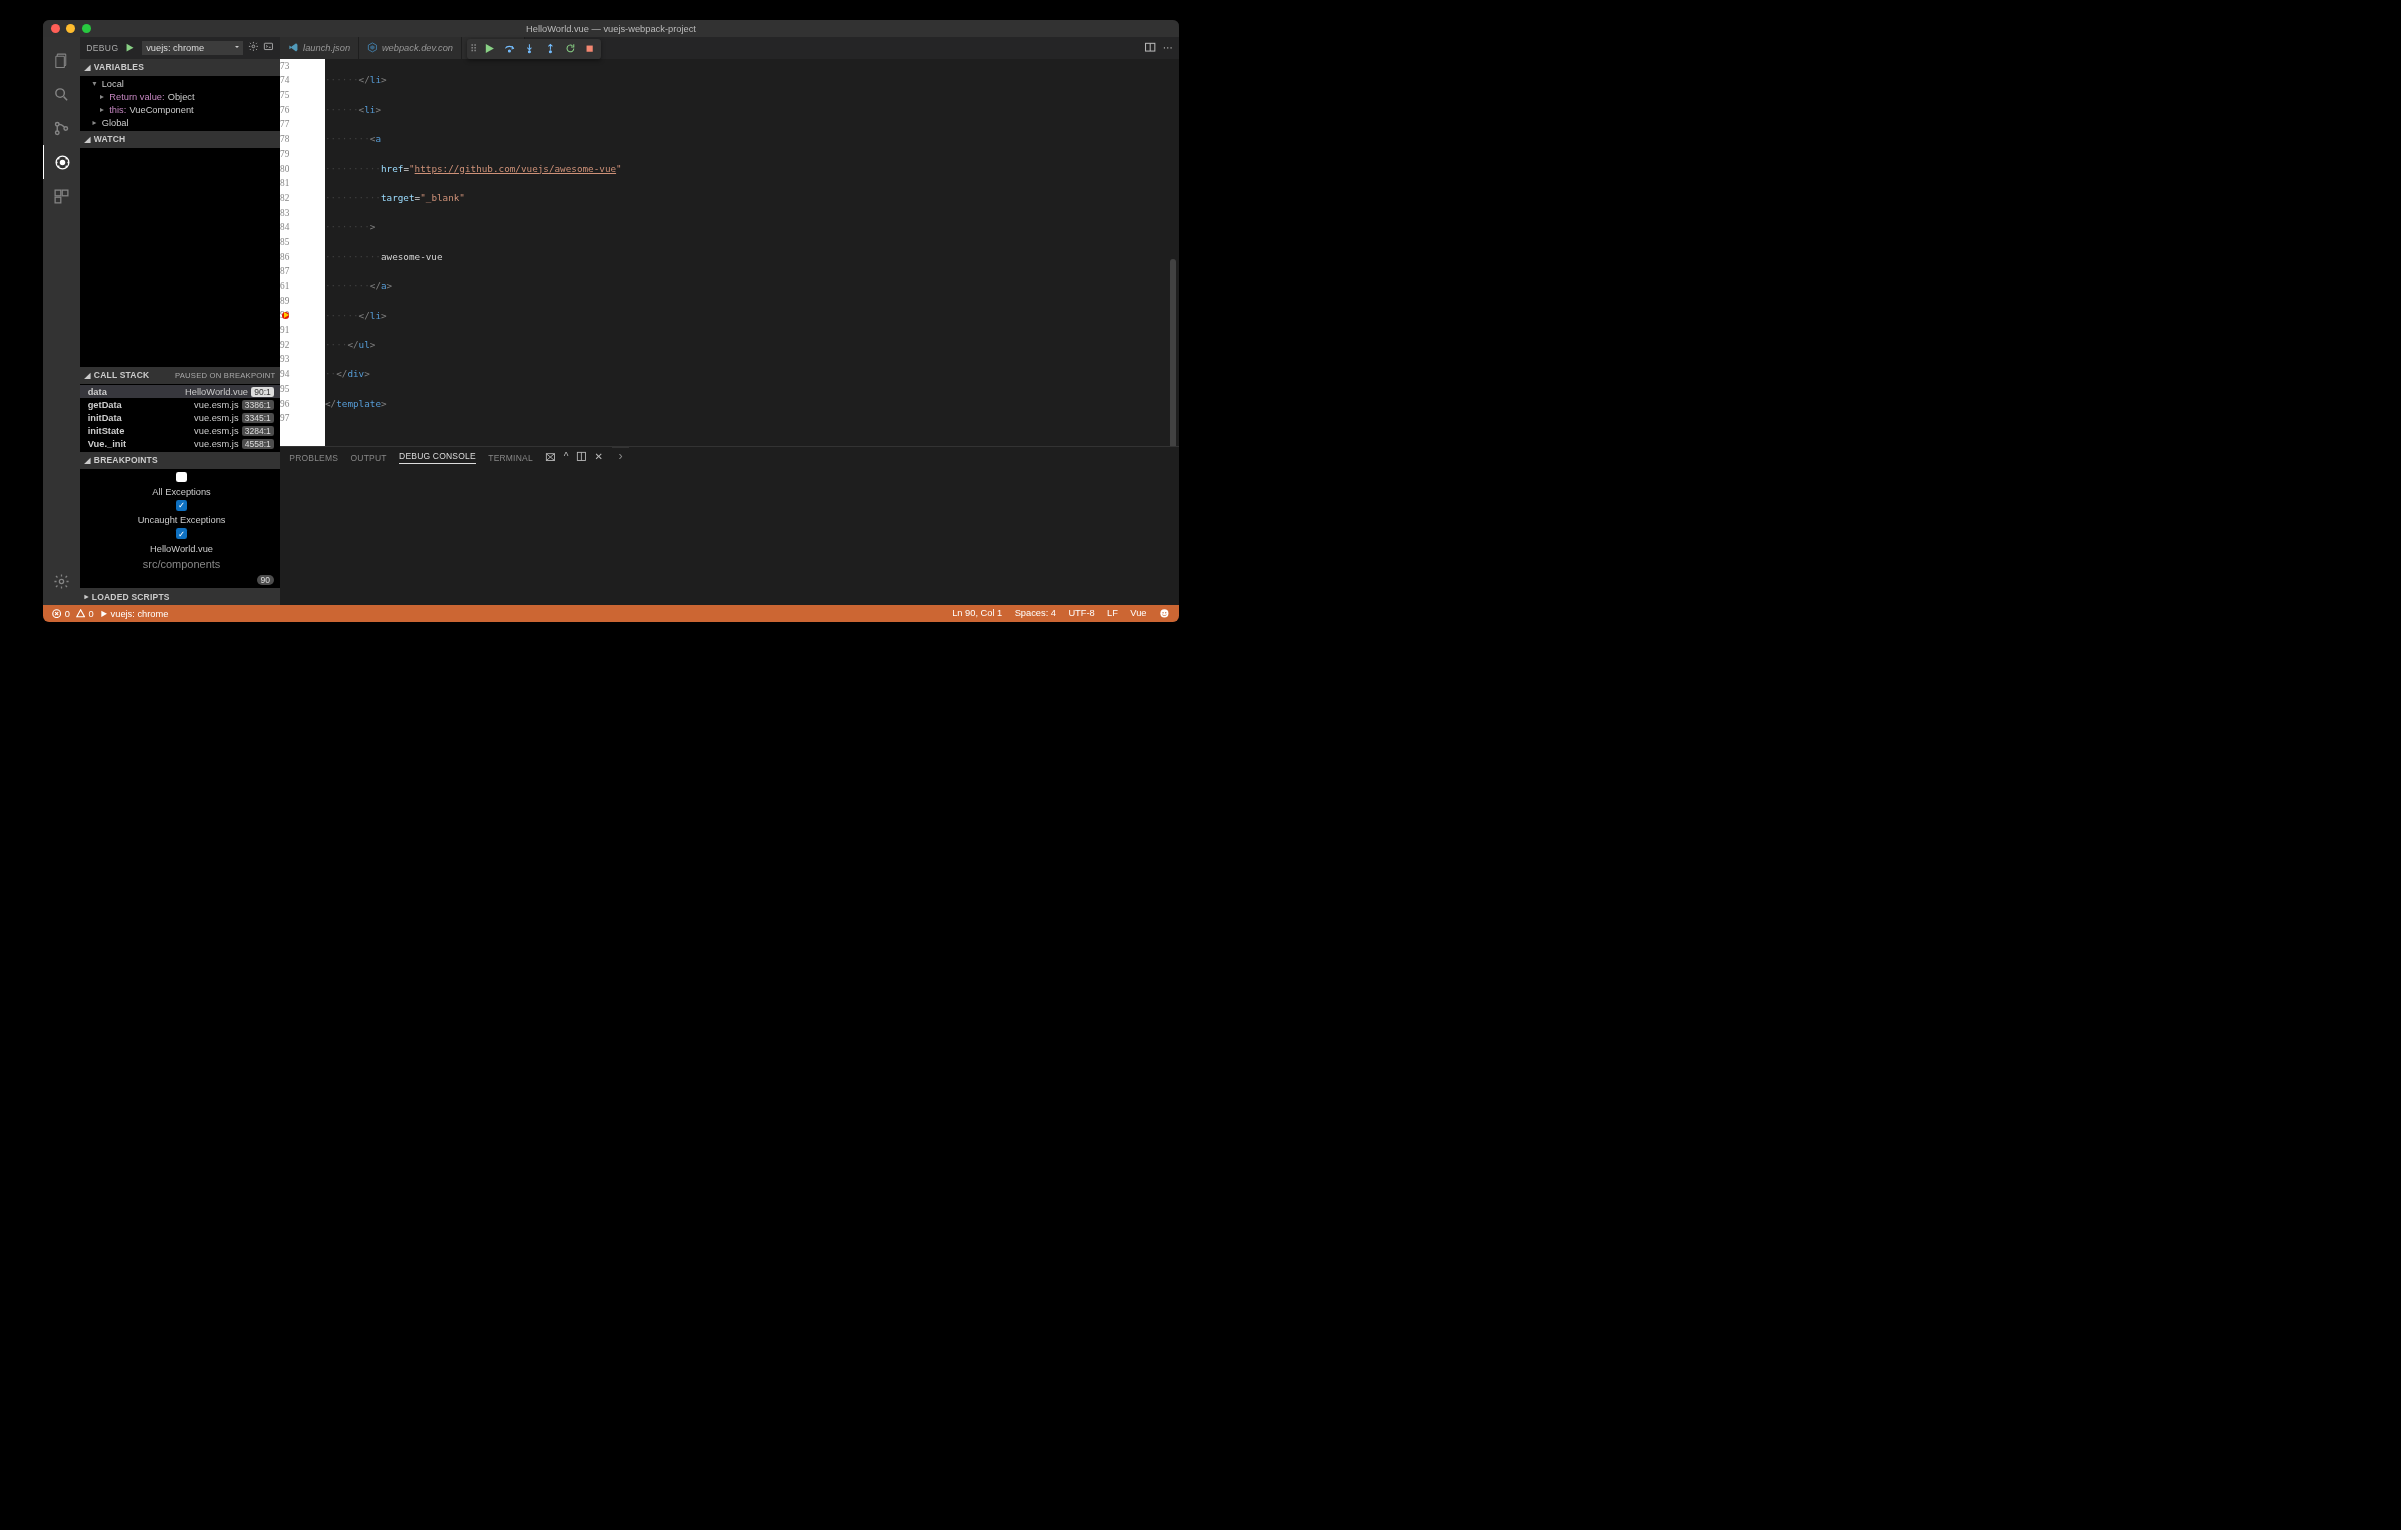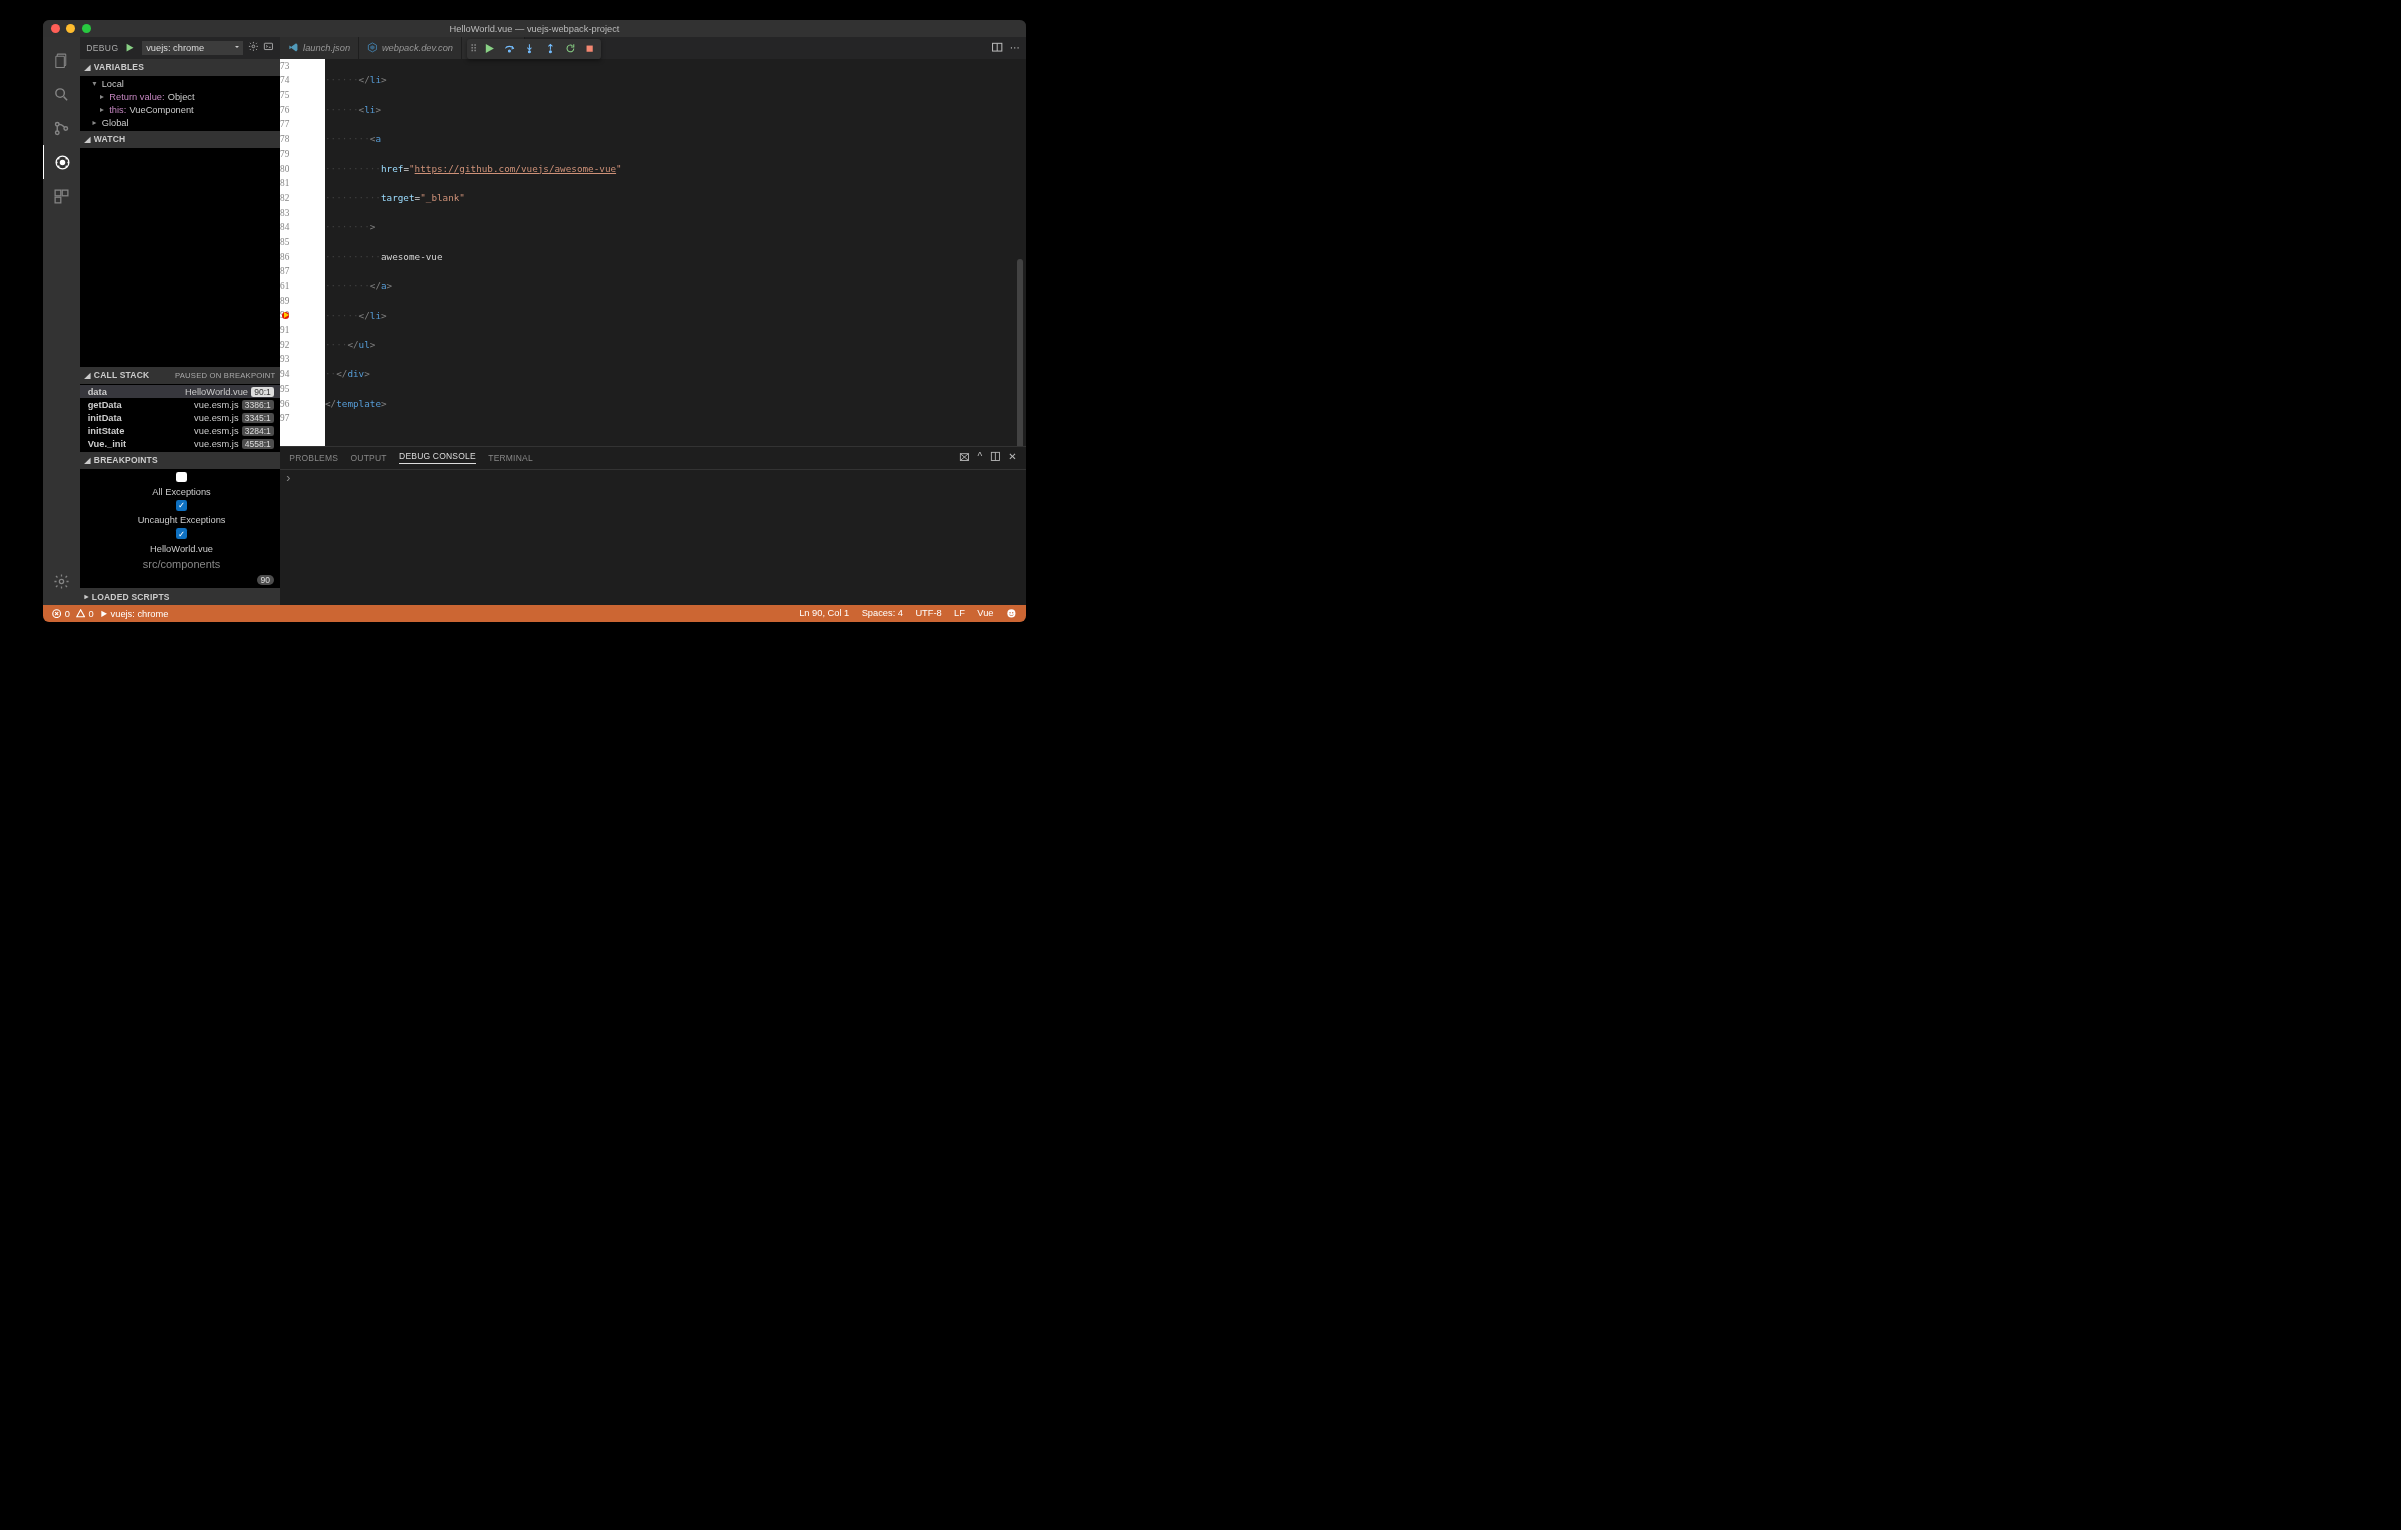--- a/index.html
+++ b/index.html
@@ -8,21 +8,21 @@
   font-family: -apple-system, BlinkMacSystemFont, "Segoe UI", sans-serif;
   font-size: 10px;
   color: #ccc;
   width: 1058px;
   height: 675px;
   overflow: hidden;
 }
 .window {
   position: absolute;
   left: 43px; top: 20px;
-  width: 983px; height: 602px;
+  width: 1136px; height: 602px;
   border-radius: 6.2px;
   overflow: hidden;
   background: #1e1e1e;
   display: flex;
   flex-direction: column;
 }
 .titlebar {
   height: 17px;
   background: #323232;
   display: flex;
@@ -243,21 +243,21 @@
 .minimap-slider{
   position:absolute;right:3.1px;top:200px;
   width:6.2px;height:190px;
   background:#424242;
   border-radius:3.1px;
 }
 
 .panel{
   height:159px;
   background:#1e1e1e;
-  display:flex;flex-direction:column;
+  display:flex;flex-direction:row;
   border-top:0.8px solid #333;
 }
 .panel-tabs{
   height:21.7px;
   display:flex;align-items:center;gap:12.4px;
   padding:0 9.3px;
 }
 .panel-tabs .pt{font-size:8.5px;color:#888;cursor:pointer;letter-spacing:0.2px;}
 .panel-tabs .pt.active{color:#ddd;border-bottom:0.8px solid #ddd;padding-bottom:2.3px;}
 .panel-tabs .pactions{margin-left:auto;display:flex;gap:7.7px;color:#bbb;}

